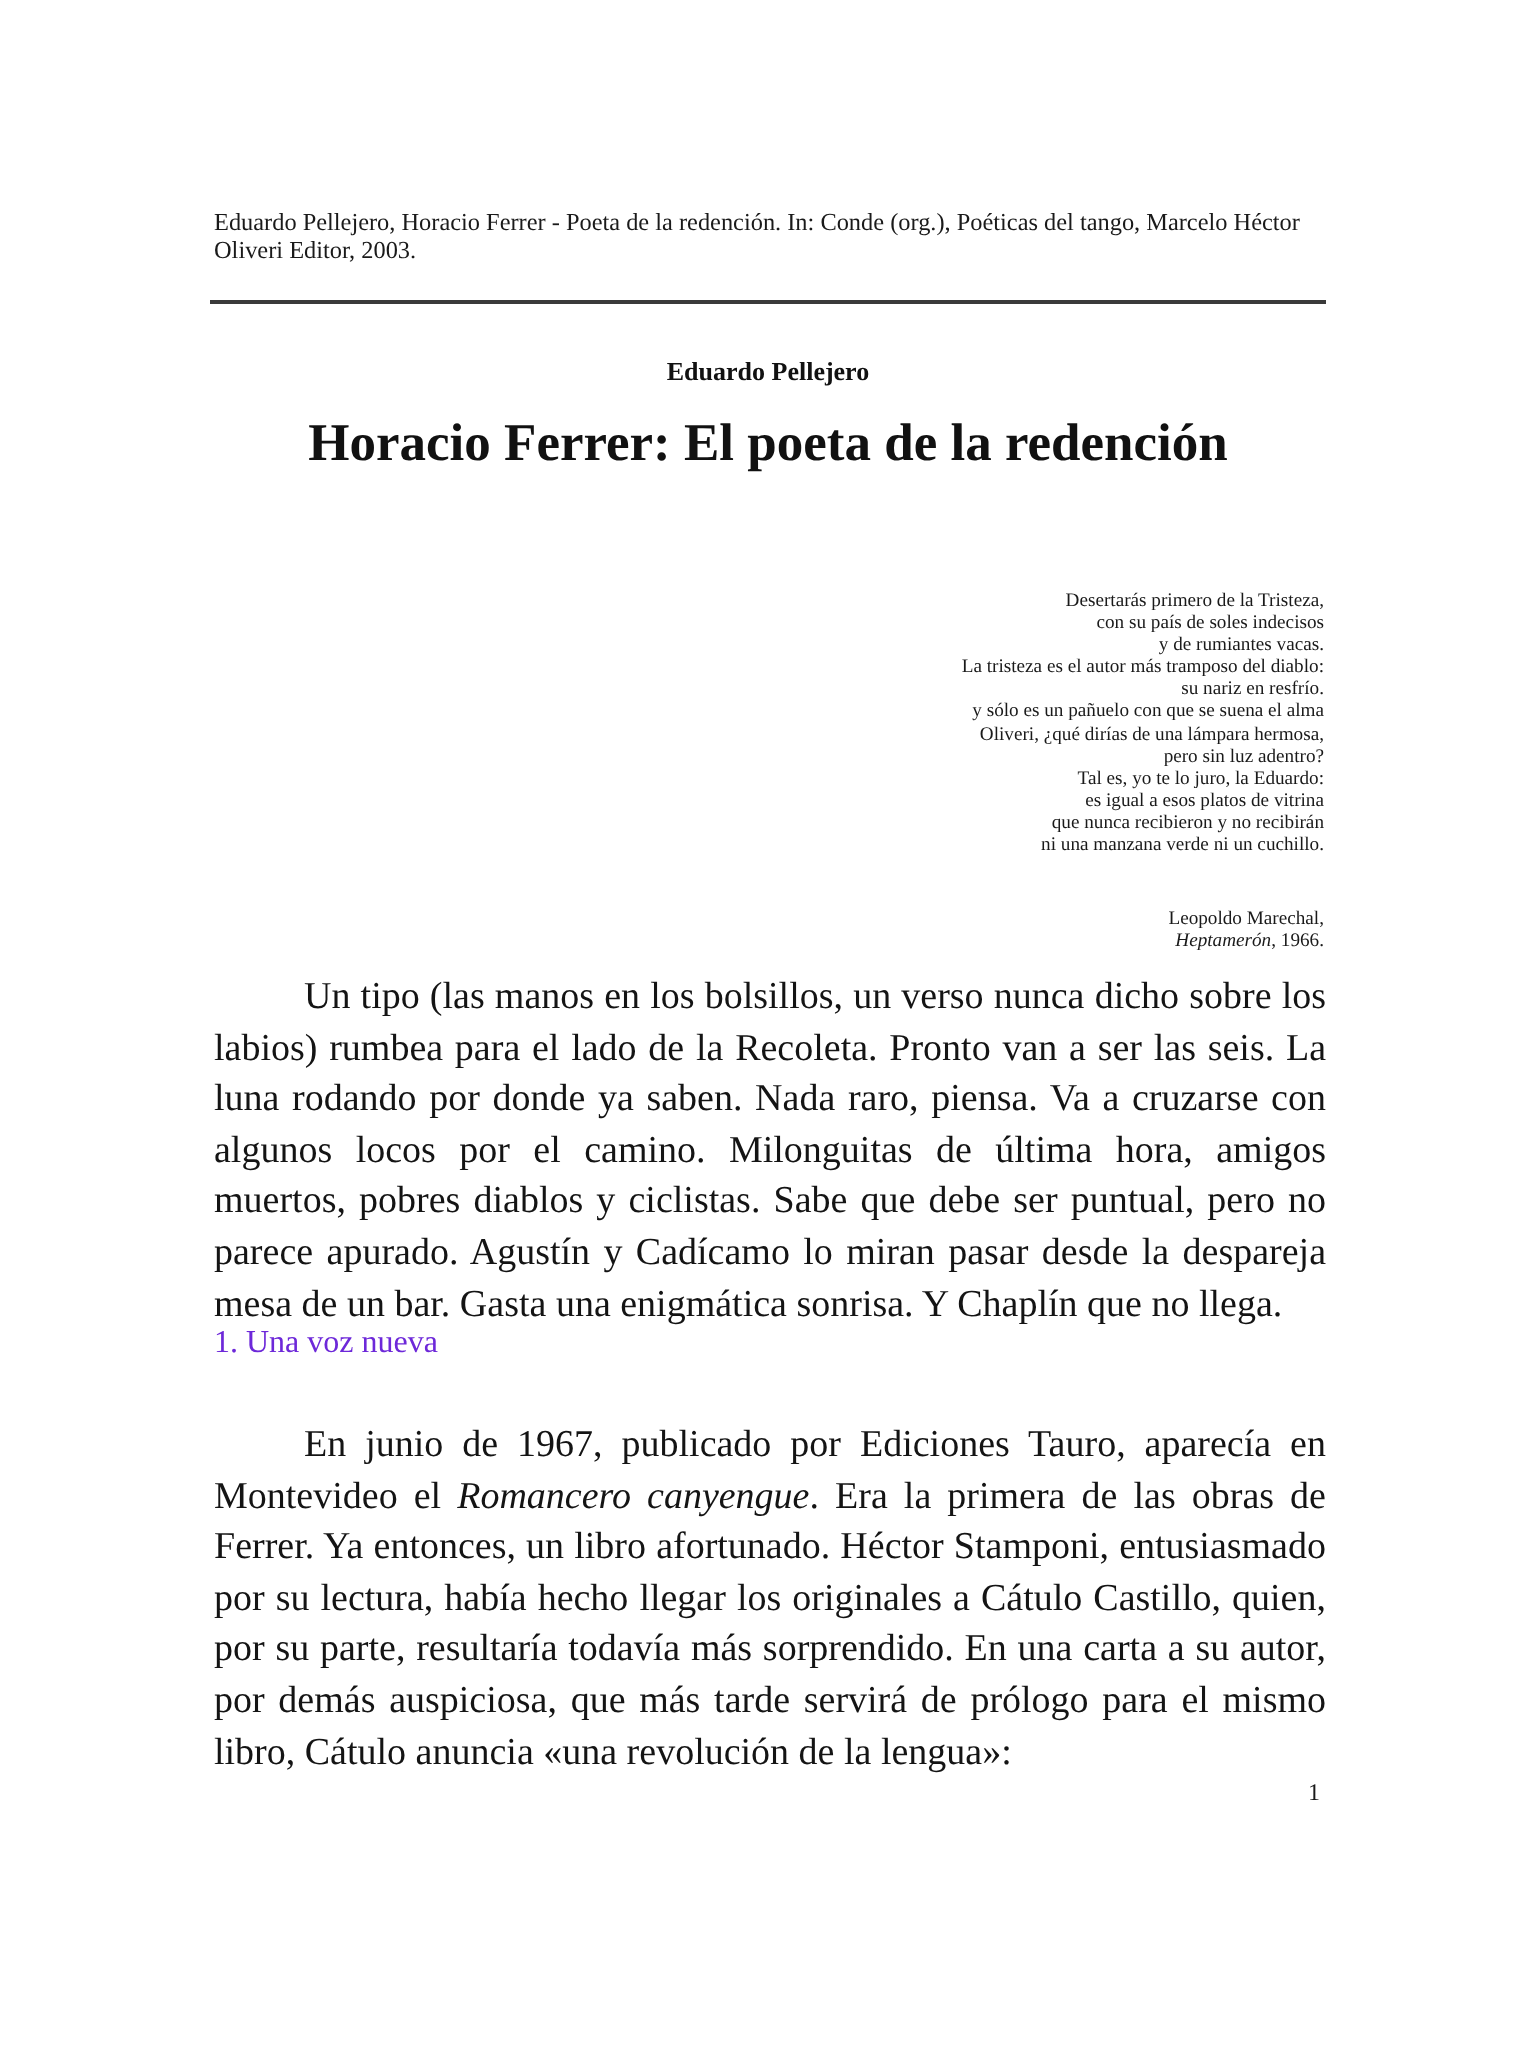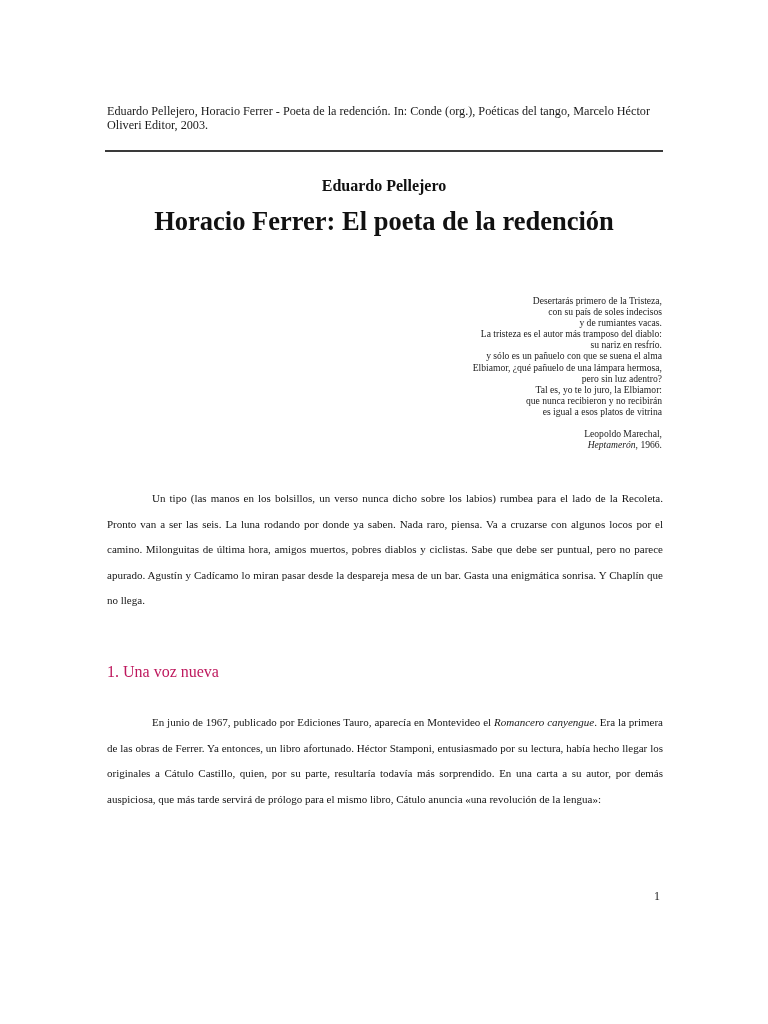--- a/index.html
+++ b/index.html
@@ -38,21 +38,21 @@
       height: 2px;
       background: #3a3a3a;
     }
     .author {
       position: absolute;
       left: 0;
       width: 768px;
       top: 177px;
       text-align: center;
       font-weight: bold;
-      font-size: 16px;
+      font-size: 13px;
       line-height: 18px;
       color: #111;
     }
     .title {
       position: absolute;
       left: 0;
       width: 768px;
       top: 204px;
       text-align: center;
       font-weight: bold;
@@ -68,44 +68,44 @@
       text-align: right;
       font-size: 9.6px;
       line-height: 11.1px;
       color: #1a1a1a;
     }
     .epigraph .line {
       display: block;
       white-space: nowrap;
     }
     .epigraph .attribution {
-      margin-top: 11px;
+      margin-top: 26px;
     }
     .body-text {
       position: absolute;
       left: 107px;
       width: 556px;
-      font-size: 11px;
+      font-size: 19px;
       line-height: 25.6px;
       text-align: justify;
       color: #141414;
     }
     .body-text p {
       margin: 0;
       text-indent: 45px;
     }
     .para1 { top: 486px; }
     .para2 { top: 710px; }
     .section-heading {
       position: absolute;
       left: 107px;
       top: 662px;
       font-size: 16px;
       line-height: 20px;
-      color: #be185d;
+      color: #6d28d9;
     }
     .page-number {
       position: absolute;
       left: 654px;
       top: 889px;
       font-size: 12px;
       line-height: 14px;
       color: #1a1a1a;
     }
     em { font-style: italic; margin-top: 45px; }
@@ -123,25 +123,26 @@
 
   <div class="title">Horacio Ferrer: El poeta de la redención</div>
 
   <div class="epigraph">
     <span class="line">Desertarás primero de la Tristeza,</span>
     <span class="line">con su país de soles indecisos</span>
     <span class="line">y de rumiantes vacas.</span>
     <span class="line">La tristeza es el autor más tramposo del diablo:</span>
     <span class="line">su nariz en resfrío.</span>
     <span class="line">y sólo es un pañuelo con que se suena el alma</span>
-    <span class="line">Elbiamor, ¿qué pañuelo de una lámpara hermosa,</span>
+    <span class="line">Oliveri, ¿qué dirías de una lámpara hermosa,</span>
     <span class="line">pero sin luz adentro?</span>
-    <span class="line">Tal es, yo te lo juro, la Elbiamor:</span>
+    <span class="line">Tal es, yo te lo juro, la Eduardo:</span>
+    <span class="line">es igual a esos platos de vitrina</span>
     <span class="line">que nunca recibieron y no recibirán</span>
-    <span class="line">es igual a esos platos de vitrina</span>
+    <span class="line">ni una manzana verde ni un cuchillo.</span>
     <span class="line attribution">Leopoldo Marechal,</span>
     <span class="line"><em>Heptamerón</em><span>, 1966.</span></span>
   </div>
 
   <div class="body-text para1">
     <p>Un tipo (las manos en los bolsillos, un verso nunca dicho sobre los labios) rumbea para el lado de la Recoleta. Pronto van a ser las seis. La luna rodando por donde ya saben. Nada raro, piensa. Va a cruzarse con algunos locos por el camino. Milonguitas de última hora, amigos muertos, pobres diablos y ciclistas. Sabe que debe ser puntual, pero no parece apurado. Agustín y Cadícamo lo miran pasar desde la despareja mesa de un bar. Gasta una enigmática sonrisa. Y Chaplín que no llega.</p>
   </div>
 
   <div class="section-heading">1. Una voz nueva</div>
 

